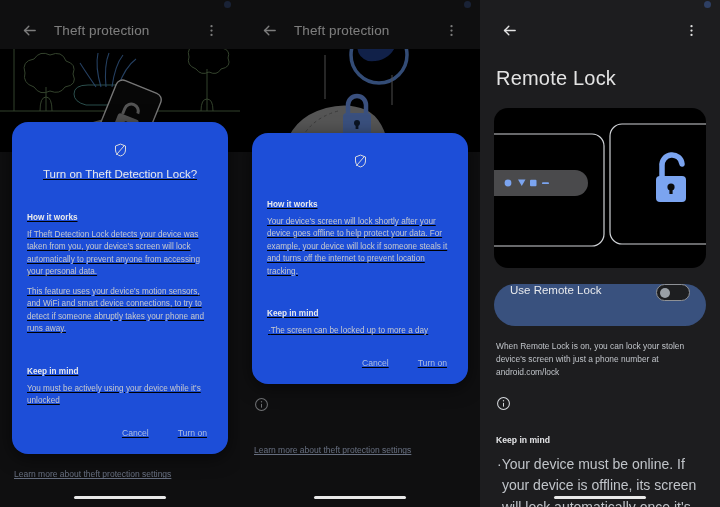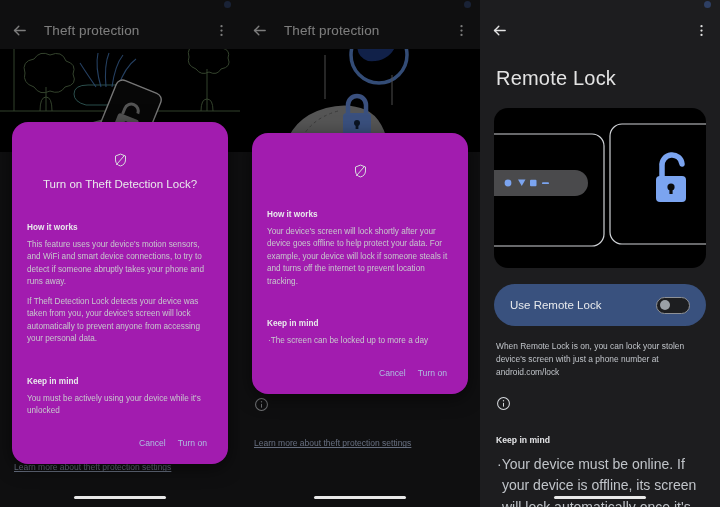--- a/index.html
+++ b/index.html
@@ -21,21 +21,21 @@
 
   
   .statusbar { height: 11px; width: 100%; position: relative; }
   .statusbar .dot {
     position: absolute; right: 9px; top: 1px;
     width: 7px; height: 7px; border-radius: 50%;
     background: #2e3f63;
   }
   .appbar {
     height: 38px; display: flex; align-items: center;
-    padding: 0 8px; gap: 14px;
+    padding: 0 18px; gap: 14px;
   }
   .icon-btn {
     width: 22px; height: 22px; display: flex;
     align-items: center; justify-content: center;
     color: #e3e3e3; flex: 0 0 auto;
   }
   .icon-btn svg { display: block; }
   .appbar-title {
     font-size: 13.5px; color: #e3e3e3; letter-spacing: .1px;
     flex: 1 1 auto; white-space: nowrap;
@@ -71,60 +71,61 @@
   }
 
   .section-head {
     font-size: 12.5px; color: #e3e3e3; margin-top: 14px;
   }
   .section-sub {
     font-size: 8.5px; color: #9aa0a6; margin-top: 3px; line-height: 1.35;
   }
   .info-ico { margin: 17px 0 0 0; color: #c9ccd1; }
   .learn-link {
-    margin-top: 22px; font-size: 8.5px; color: #b9c7e6;
+    margin-top: 29px; font-size: 8.5px; color: #b9c7e6;
     text-decoration: underline; display: inline-block;
   }
 
   
   .navpill {
     position: absolute; bottom: 8px; left: 50%;
     transform: translateX(-50%);
     width: 92px; height: 3px; border-radius: 2px; background: #e8e8e8;
   }
 
   
   .scrim {
     position: absolute; inset: 0; background: rgba(0,0,0,.45);
     pointer-events: none;
   }
   .dialog {
     position: absolute; left: 12px; right: 12px;
-    background: #a21caf; border-radius: 16px;
-    padding: 30px 15px 9px;
+    background: #1d4ed8; border-radius: 16px;
+    padding: 20px 15px 9px;
     box-shadow: 0 4px 18px rgba(0,0,0,.55);
+    text-decoration: underline;
   }
   .dlg-icon { display: flex; justify-content: center; color: #dadce0; }
   .dlg-title {
     text-align: center; font-size: 11.5px; color: #e9eaec;
     margin-top: 9px; line-height: 1.3;
   }
   .dlg-h {
     font-size: 8.2px; font-weight: bold; color: #e9eaec; margin-top: 31px;
   }
   .dlg-p {
     font-size: 8.2px; color: #c7c9cd; line-height: 1.52; margin-top: 7px;
   }
   .dlg-li {
     font-size: 8.2px; color: #c7c9cd; line-height: 1.5;
     padding-left: 6px; text-indent: -5px;
   }
   .dlg-list { margin-top: 7px; }
   .dlg-actions {
-    display: flex; justify-content: flex-end; gap: 0;
+    display: flex; justify-content: flex-end; gap: 17px;
     margin-top: 16px; padding-bottom: 3px;
   }
   .dlg-btn {
     font-size: 8.6px; color: #aebfe0; padding: 4px 6px;
     background: none; border: 0; cursor: pointer;
     font-family: inherit;
   }
 
   
   .p3 .big-title {
@@ -132,21 +133,21 @@
     letter-spacing: .2px; font-weight: normal;
   }
   .illus-card {
     margin: 18px 14px 0; height: 160px;
     background: #000; border-radius: 14px; position: relative; overflow: hidden;
   }
   .illus-card svg { position: absolute; inset: 0; width: 100%; height: 100%; }
 
   .pref-card {
     margin: 16px 14px 0; height: 42px; background: #39517e;
-    border-radius: 21px; display: flex; align-items: center;
+    border-radius: 21px; display: flex; 
     padding: 0 16px; gap: 10px;
   }
   .pref-label { flex: 1 1 auto; font-size: 11.5px; color: #e8eaed; }
   .big-switch {
     flex: 0 0 auto; width: 34px; height: 17px; border-radius: 10px;
     background: #1d1e20; border: 1.3px solid #8e9196; position: relative;
   }
   .big-switch .knob {
     position: absolute; left: 2.5px; top: 2.5px;
     width: 10px; height: 10px; border-radius: 50%; background: #9aa0a6;
@@ -273,22 +274,22 @@
 
     <div class="dialog" style="top:122px">
       <div class="dlg-icon">
         <svg width="15" height="16" viewBox="0 0 24 24" fill="none" stroke="currentColor" stroke-width="1.6" stroke-linejoin="round">
             <path d="M12 2.5 L20 5.6 v6.3 c0 5.1 -3.4 8.6 -8 9.6 c-4.6 -1 -8 -4.5 -8 -9.6 V5.6 z"></path>
             <line x1="5.5" y1="19.5" x2="18.5" y2="4.5" stroke-linecap="round"></line>
           </svg>
       </div>
       <div class="dlg-title">Turn on Theft Detection Lock?</div>
       <div class="dlg-h">How it works</div>
+      <div class="dlg-p">If Theft Detection Lock detects your device was taken from you, your device's screen will lock automatically to prevent anyone from accessing your personal data.</div>
       <div class="dlg-p">This feature uses your device's motion sensors, and WiFi and smart device connections, to try to detect if someone abruptly takes your phone and runs away.</div>
-      <div class="dlg-p">If Theft Detection Lock detects your device was taken from you, your device's screen will lock automatically to prevent anyone from accessing your personal data.</div>
       <div class="dlg-h">Keep in mind</div>
       <div class="dlg-p">You must be actively using your device while it's unlocked</div>
       <div class="dlg-actions">
         <button class="dlg-btn">Cancel</button>
         <button class="dlg-btn">Turn on</button>
       </div>
     </div>
 
     <div class="navpill"></div>
   </div>

